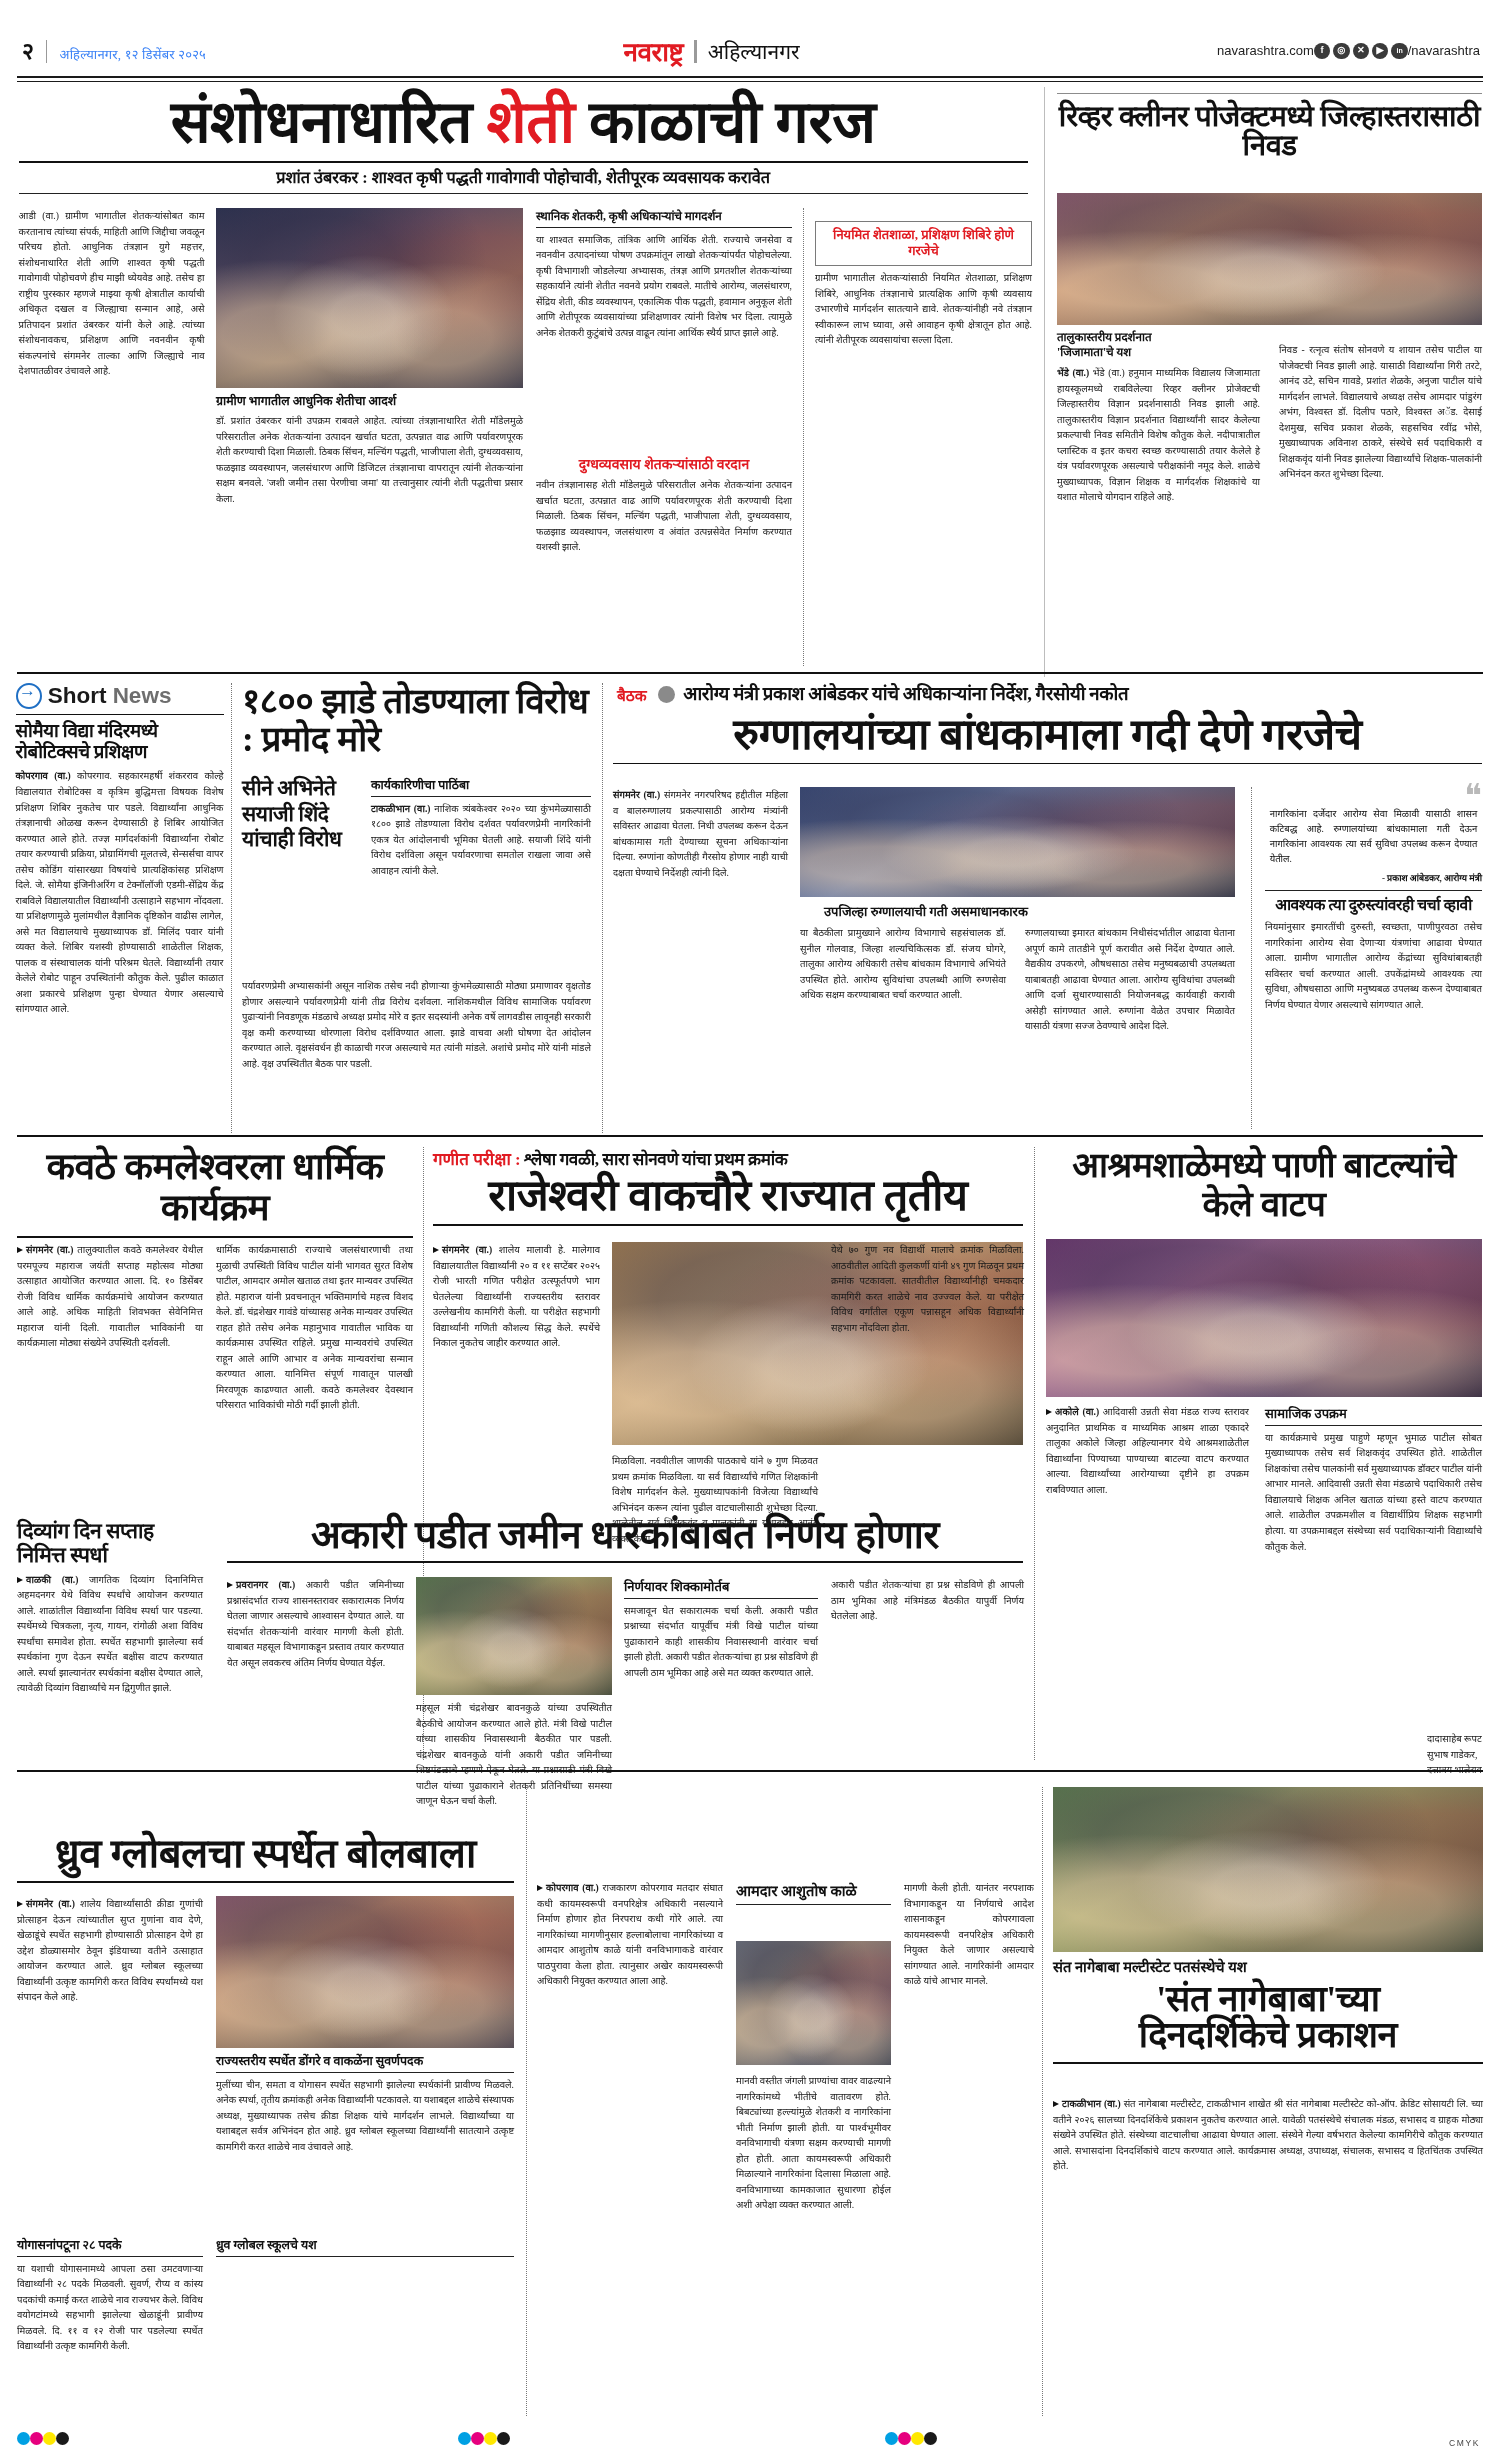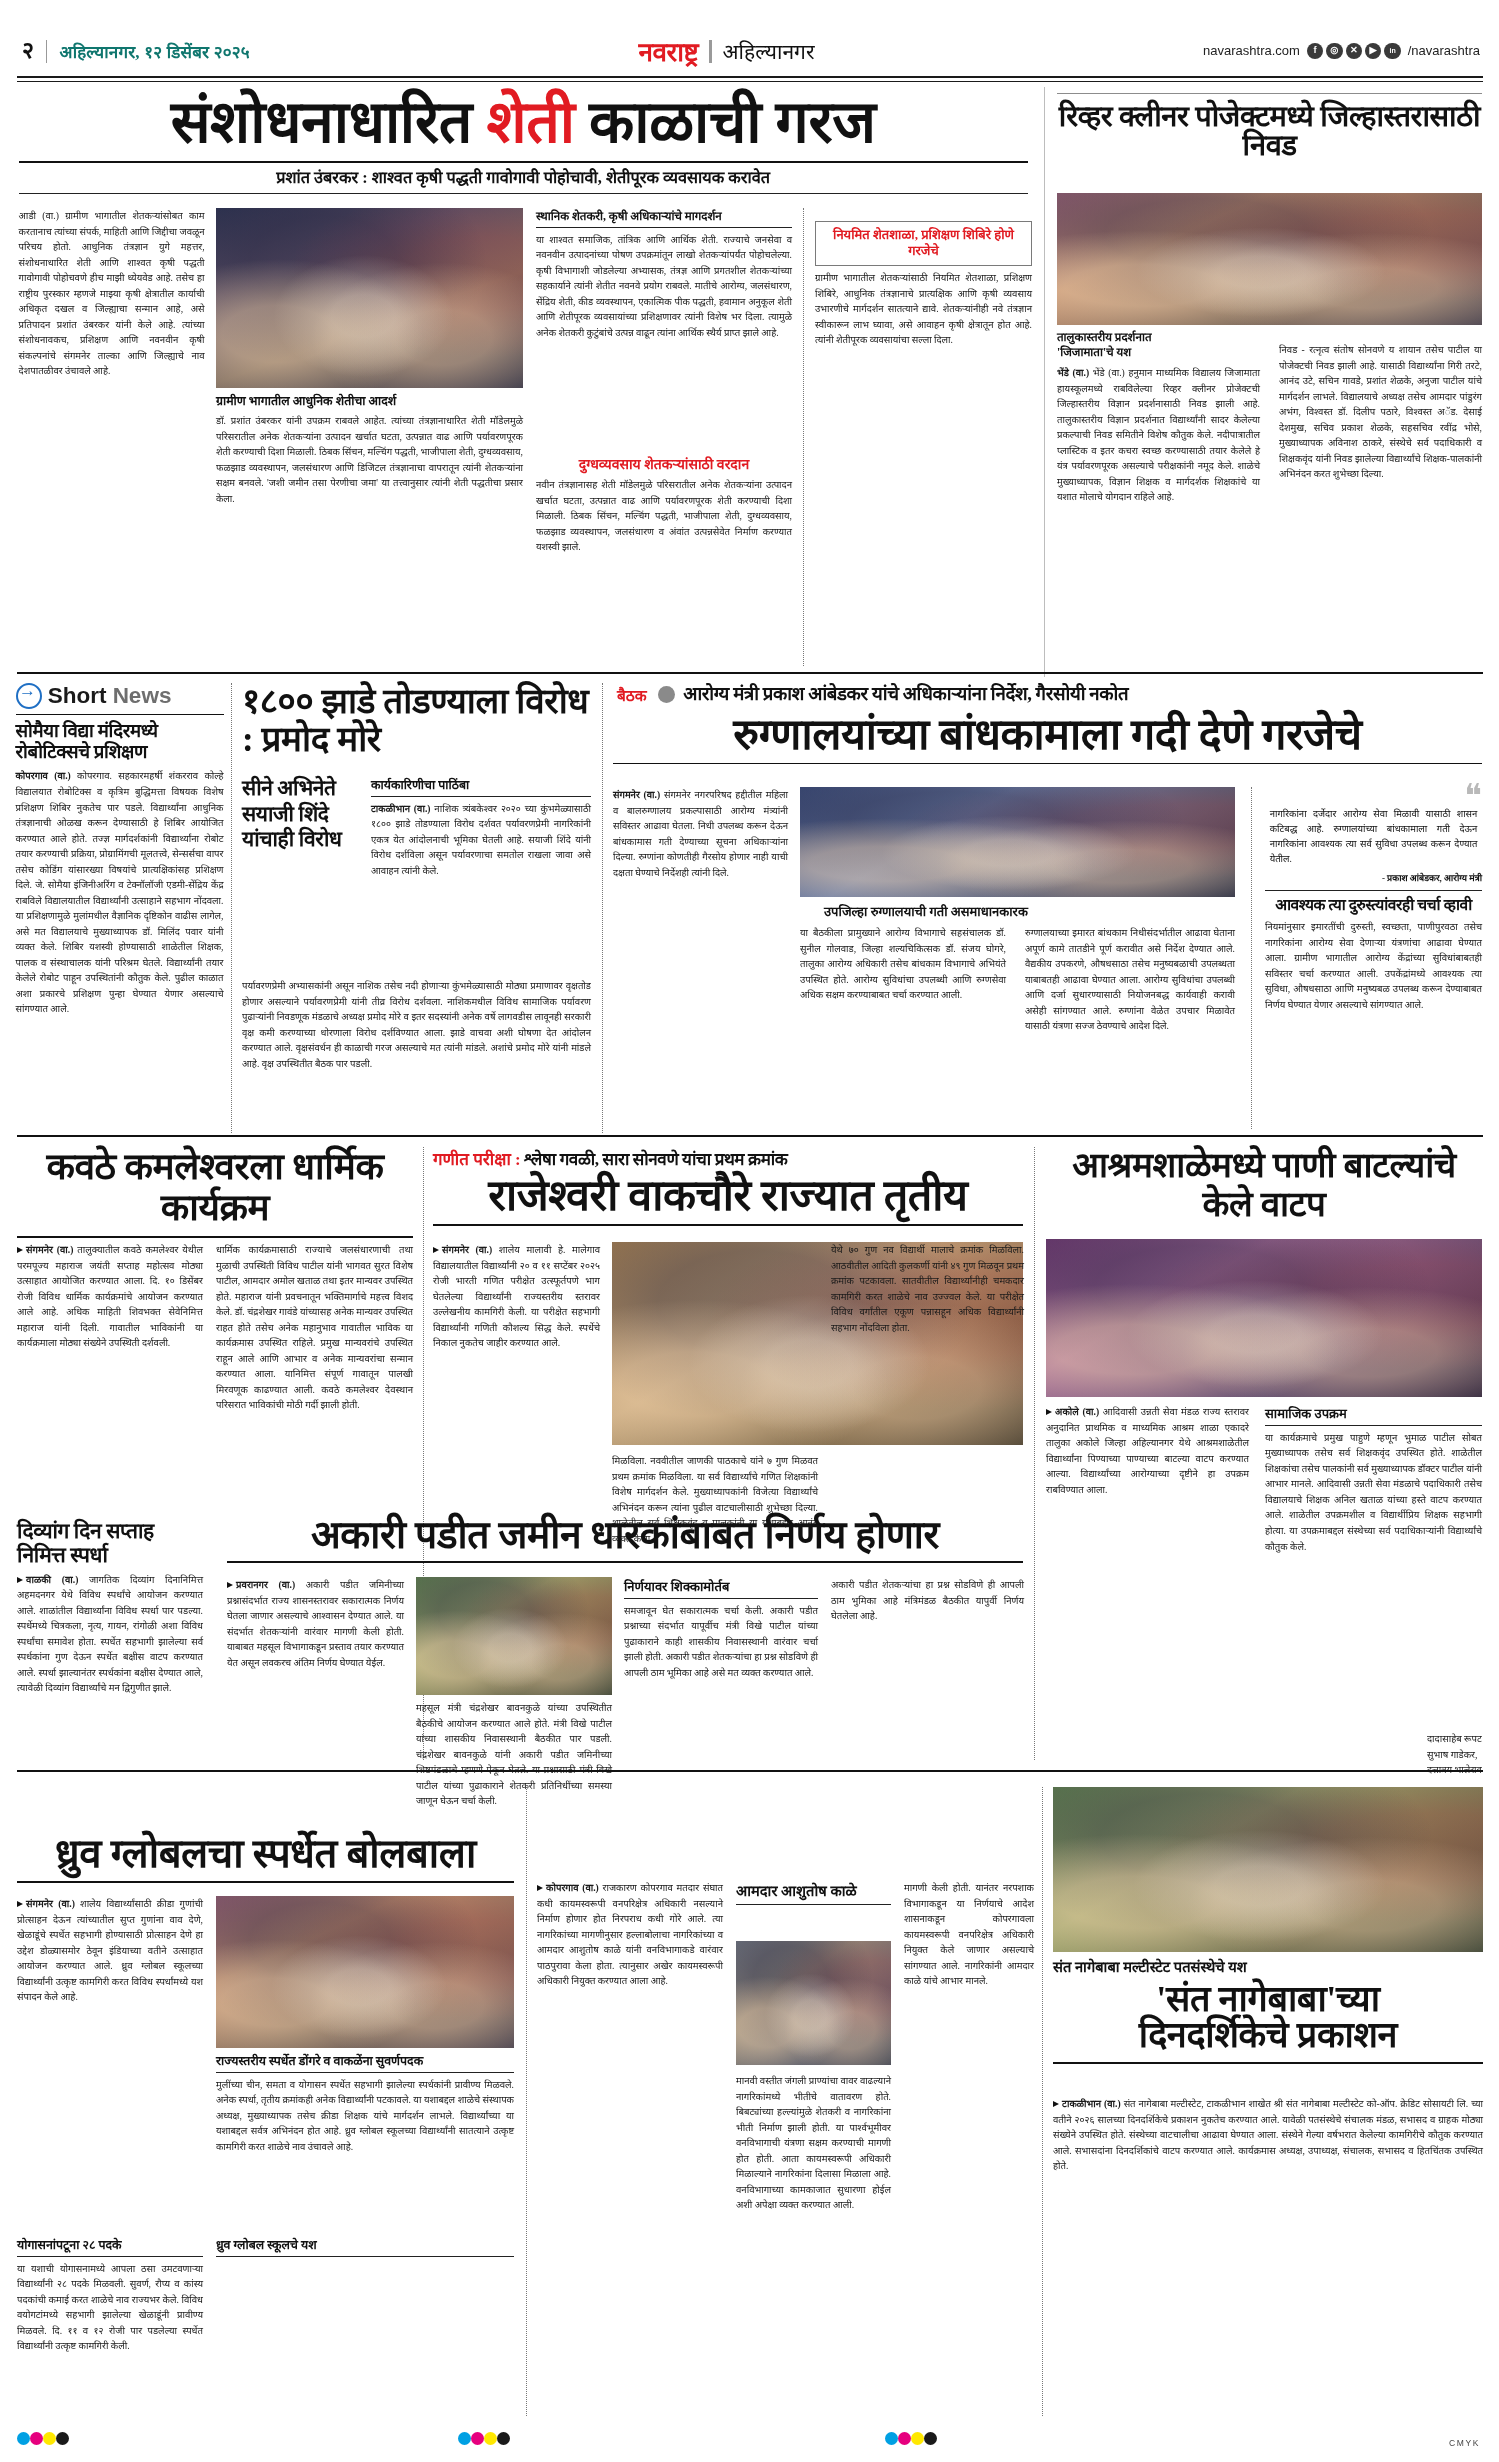--- a/index.html
+++ b/index.html
@@ -21,32 +21,32 @@
   .masthead {
     position: absolute; left: 0; top: 33px; width: 1500px; height: 36px;
     display: flex; align-items: center;
   }
   .mh-left { display: flex; align-items: baseline; padding-left: 22px; }
   .mh-pageno {
     font-size: 23px; font-weight: bold; color: #111; line-height: 1;
     font-family: "Liberation Sans", sans-serif;
   }
   .mh-divider { width: 0.8px; height: 23px; background: #999; margin: 0 12.4px; align-self: center; }
-  .mh-date { font-size: 17px; color: #0f766e; letter-spacing: 0.2px; font-weight: bold; }
+  .mh-date { font-size: 13px; color: #3b82f6; letter-spacing: 0.2px; }
   .mh-center {
     flex: 1; display: flex; justify-content: center; align-items: center; gap: 11px;
   }
   .mh-logo {
     font-size: 26px; font-weight: bold; color: #e11b22; letter-spacing: -0.4px;
     font-family: "Liberation Sans", sans-serif;
   }
   .mh-sep { width: 2.3px; height: 23px; background: #9a9a9a; }
   .mh-edition { font-size: 21px; color: #111; font-family: "Liberation Sans", sans-serif; }
   .mh-right {
-    display: flex; align-items: center; gap: 7px; padding-right: 20px;
+    display: flex; align-items: center; padding-right: 20px;
     font-family: "Liberation Sans", sans-serif; font-size: 13px; color: #222;
   }
   .soc { display: flex; gap: 3.1px; align-items: center; }
   .soc span {
     width: 16.3px; height: 16.3px; border-radius: 50%; background: #3a3a3a; color: #fff;
     display: inline-flex; align-items: center; justify-content: center;
     font-size: 9.3px; font-weight: bold; line-height: 1;
   }
 
   .rule-top { position: absolute; left: 17px; top: 76px; width: 1466px; height: 2.3px; background: #1a1a1a; }

